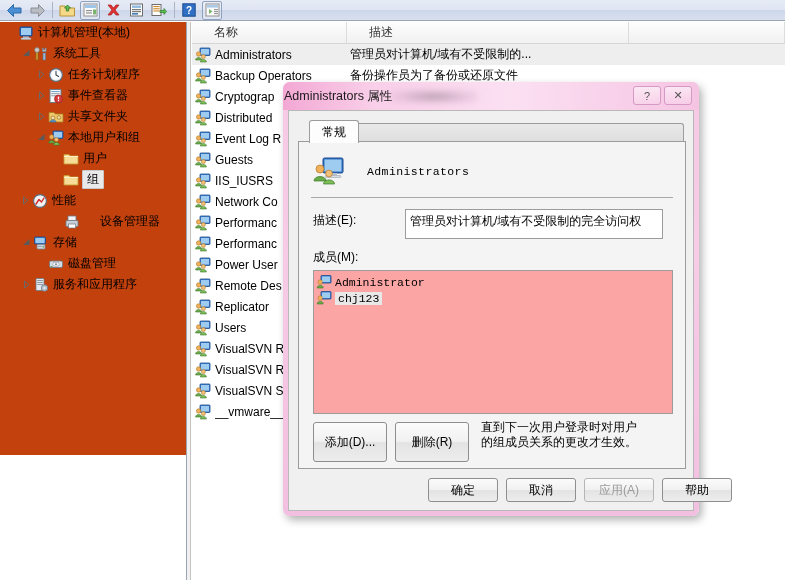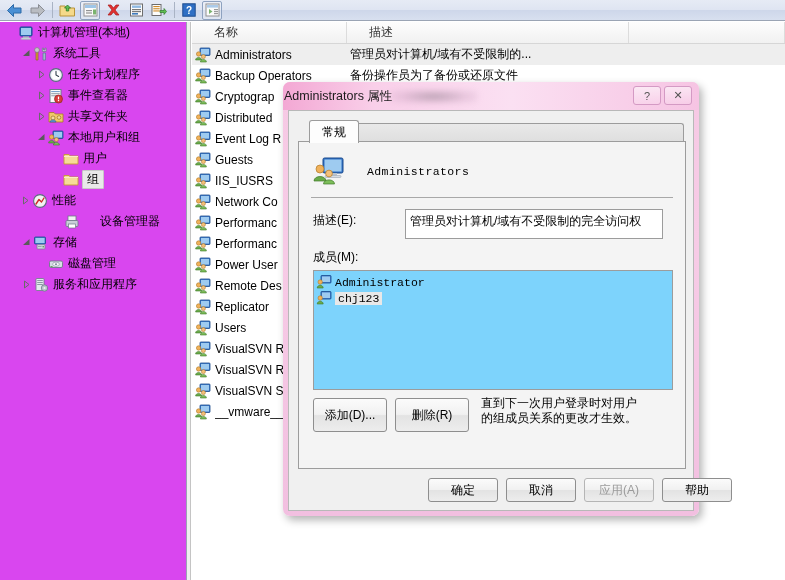--- a/index.html
+++ b/index.html
@@ -45,22 +45,22 @@
   .tb-sep {
     width: 1px; height: 16px;
     background: #a9b3c4;
     margin: 0 3px;
   }
 
   
   .tree-pane {
     position: absolute;
     left: 0; top: 22px;
-    width: 186px; height: 558px;
-    background: #d946ef;
+    width: 186px; height: 433px;
+    background: #c2410c;
     overflow: hidden;
   }
   .tree-row {
     display: flex;
     align-items: center;
     height: 21px;
     white-space: nowrap;
     font-size: 12px;
   }
   .tw {
@@ -277,22 +277,22 @@
     padding: 3px 4px;
     overflow: hidden;
   }
   .members-label {
     margin: 10px 0 0 14px;
     font-size: 12px;
   }
   .members-box {
     margin: 4px 1px 0 14px;
     width: 360px;
-    height: 120px;
-    background: #7dd3fc;
+    height: 144px;
+    background: #fca5a5;
     border: 1px solid #9c9c9c;
     box-sizing: border-box;
     padding: 3px 2px;
     overflow: hidden;
   }
   .member-row {
     display: flex;
     align-items: center;
     height: 16px;
     font-family: "Liberation Mono", monospace;
@@ -308,21 +308,21 @@
     background: #e8e8e8;
     padding: 0 3px;
   }
 
   .bottom-area {
     display: flex;
     align-items: flex-start;
     margin: 8px 0 0 14px;
   }
   .btn {
-    height: 34px;
+    height: 40px;
     min-width: 74px;
     background: linear-gradient(to bottom, #fbfbfb 0%, #f1f1f1 48%, #e3e3e3 52%, #ededed 100%);
     border: 1px solid #8e8e8e;
     border-radius: 3px;
     font-size: 12px;
     font-family: "Liberation Sans", sans-serif;
     display: flex; align-items: center; justify-content: center;
     box-sizing: border-box;
     color: #000;
     padding: 0 6px;

